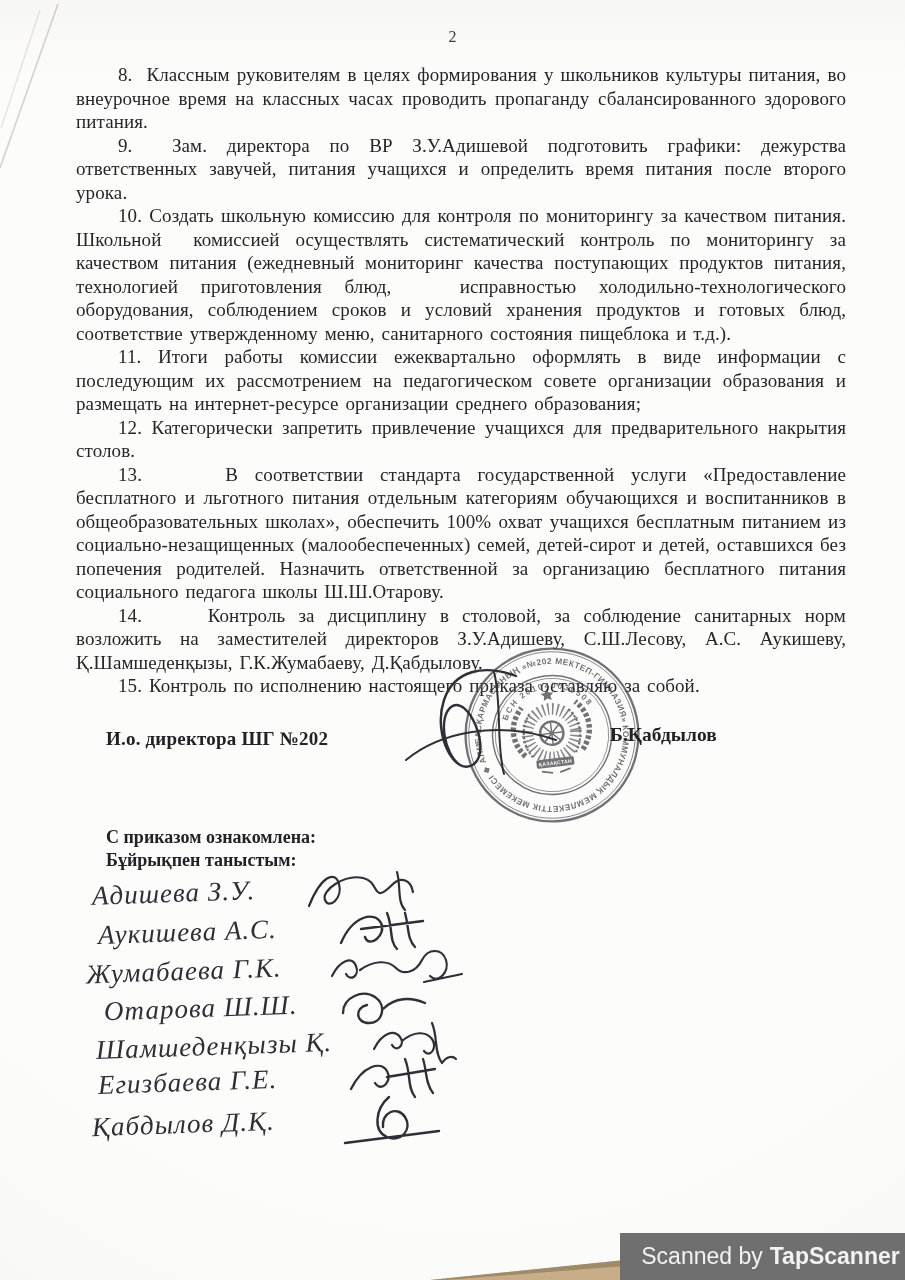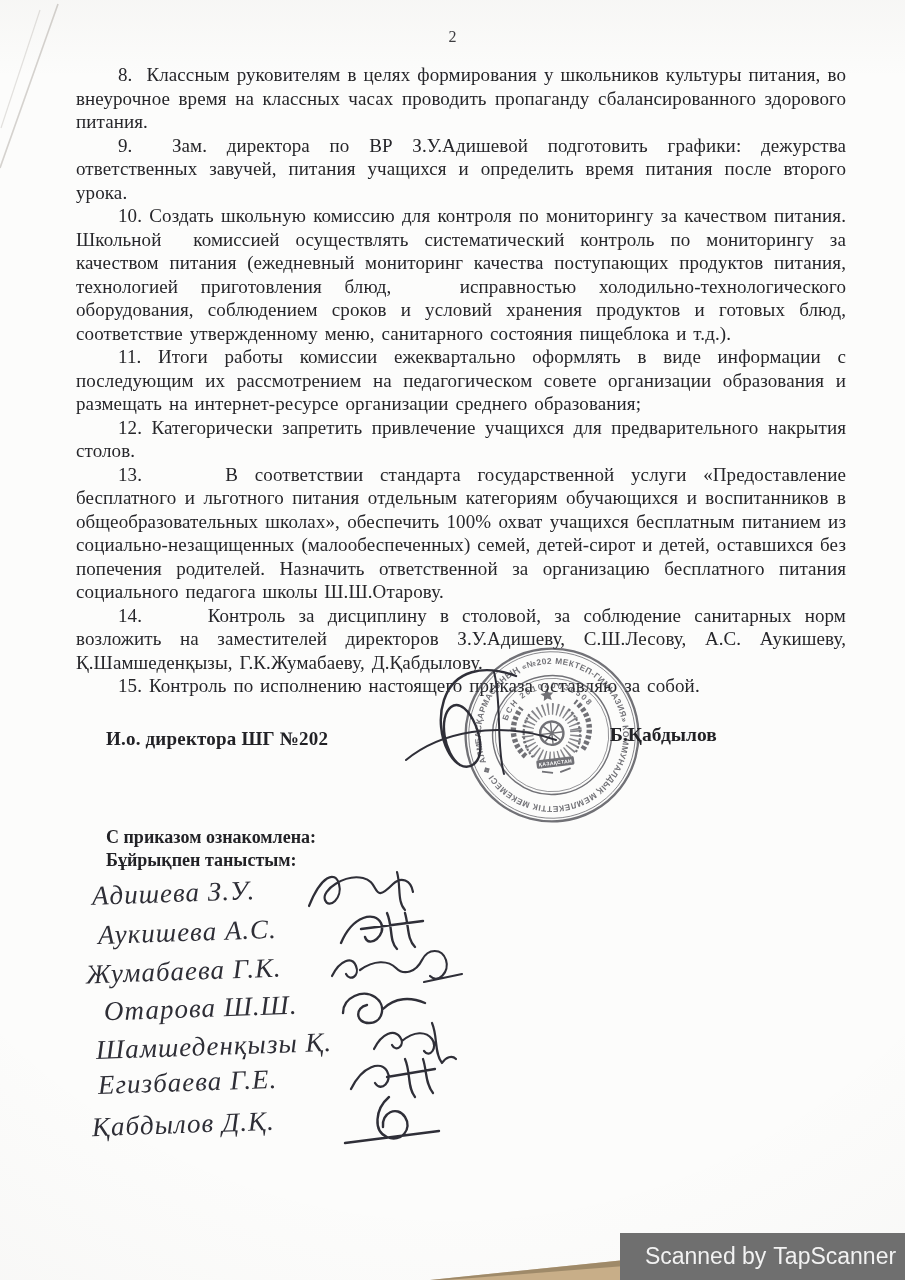--- a/index.html
+++ b/index.html
@@ -53,21 +53,21 @@
   .r3{ left:86px;  top:956px; }  .r3 .hand-sig{ margin-left:44px; margin-top:-14px;}
   .r4{ left:104px; top:993px; }  .r4 .hand-sig{ margin-left:36px; margin-top:-10px;}
   .r5{ left:96px;  top:1031px; } .r5 .hand-sig{ margin-left:34px; margin-top:-16px;}
   .r6{ left:98px;  top:1067px; } .r6 .hand-sig{ margin-left:66px; margin-top:-14px;}
   .r7{ left:92px;  top:1109px; } .r7 .hand-sig{ margin-left:56px; margin-top:-18px;}
   .watermark{
     position:absolute; left:604px; top:1233px; width:301px; height:47px;
     background:#6f6f6f; display:flex; align-items:center; justify-content:center;
     font-family:"Liberation Sans", sans-serif; font-size:23px; color:#f2f2f2; z-index:6;margin-left:16px;
   }
-  .watermark .brand{ font-weight:400; margin-left:7px; }
+  .watermark .brand{ font-weight:700; margin-left:7px; }
   .corner-crease{ position:absolute; left:0; top:0; z-index:5; }
   .desk-wedge{ position:absolute; left:0; top:0; z-index:5; }
   .ink{ stroke:#2f2f38; fill:none; stroke-linecap:round; stroke-linejoin:round; }
 </style>
 </head>
 <body>
 
 <div id="canvas">
 
   <svg class="corner-crease" width="70" height="175">

